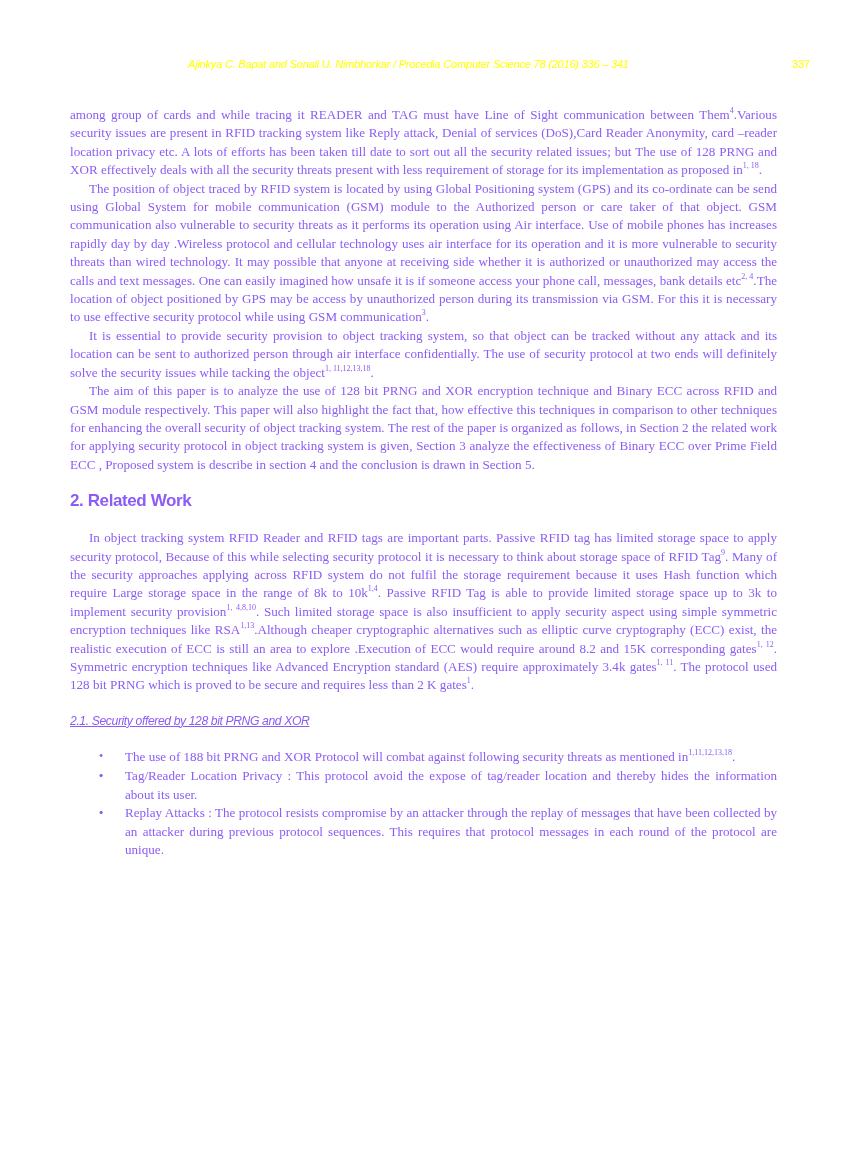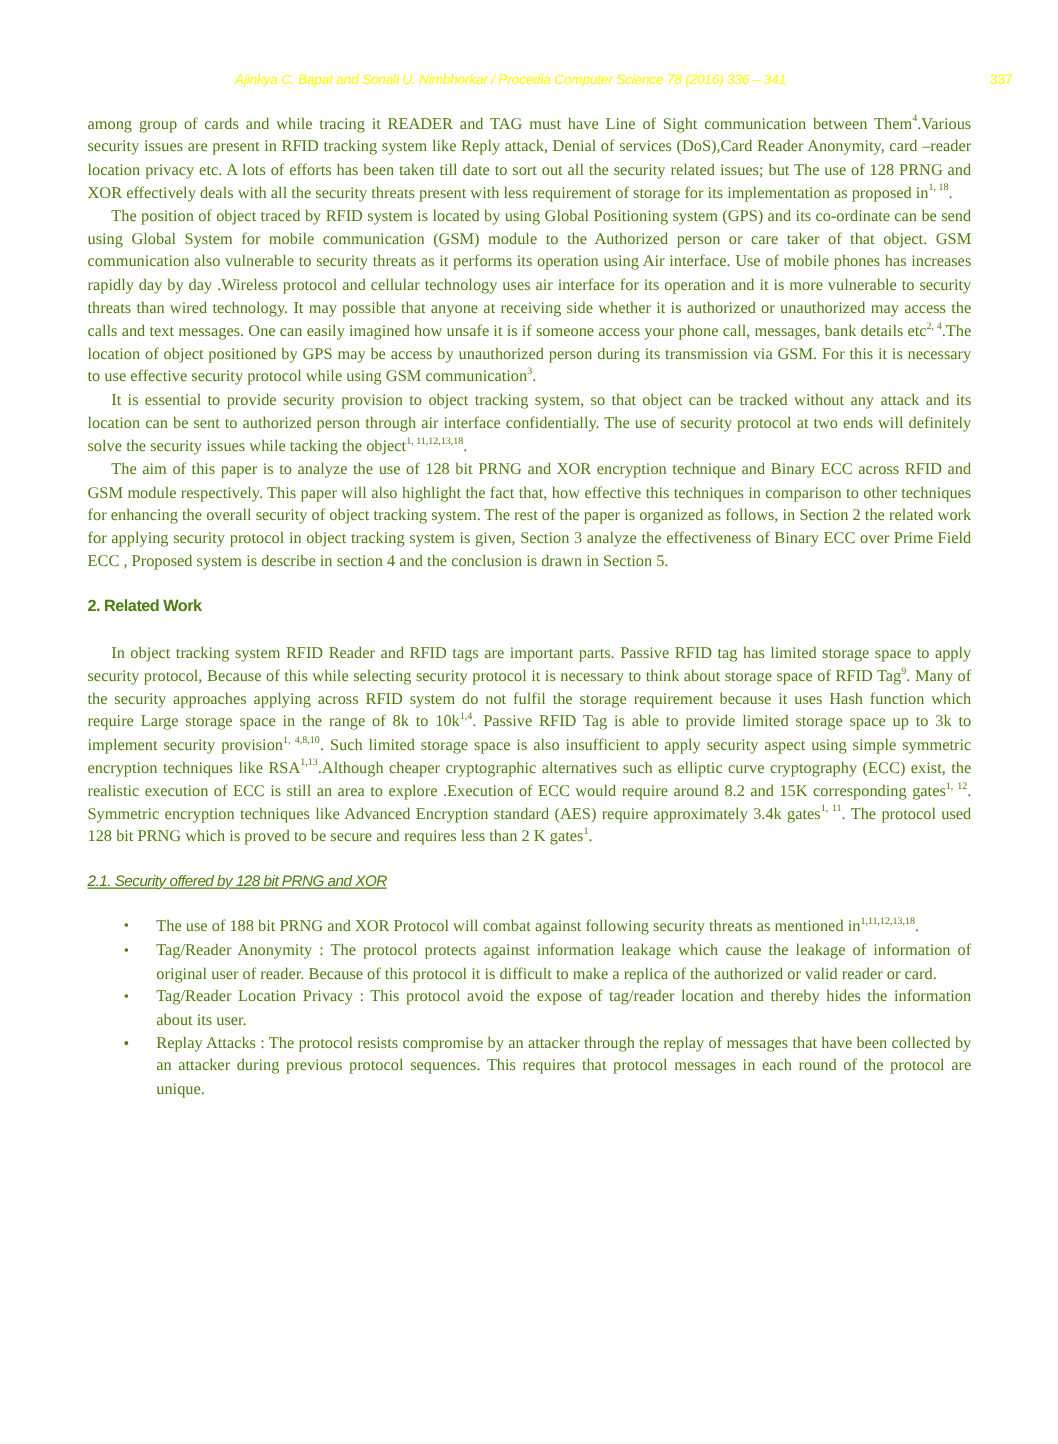--- a/index.html
+++ b/index.html
@@ -6,28 +6,28 @@
   body { width: 846px; height: 1155px; position: relative; overflow: hidden; }
   .page { position: absolute; left: 0; top: 0; width: 846px; height: 1155px; background: #fff; }
   .running-header {
     position: absolute; top: 58px; left: 0; width: 732px; height: 16px;
     font-family: "Liberation Sans", sans-serif; font-style: italic;
     font-size: 11px; color: #ffff00; letter-spacing: -0.2px;
   }
   .running-header .hdr-text { position: absolute; left: 188px; top: 0; }
   .running-header .hdr-page { position: absolute; left: 792px; top: 0; font-style: normal; }
   .content {
-    position: absolute; left: 70px; top: 90px; width: 707px;
-    font-family: "Liberation Serif", serif; font-size: 13.1px; line-height: 18.4px; color: #4d7c0f;
+    position: absolute; left: 70px; top: 106px; width: 707px;
+    font-family: "Liberation Serif", serif; font-size: 13.1px; line-height: 18.4px; color: #8b5cf6;
   }
   .para { margin: 0; text-align: justify; text-indent: 0; }
   .para.indent { text-indent: 19px; }
   sup { font-size: 8px; line-height: 0; vertical-align: 6px; }
   .h2 {
-    font-family: "Liberation Sans", sans-serif; font-weight: bold; font-size: 13px;
+    font-family: "Liberation Sans", sans-serif; font-weight: bold; font-size: 17px;
     margin: 19px 0 20px 0; letter-spacing: -0.4px; line-height: 16px;
   }
   .h3 {
     font-family: "Liberation Sans", sans-serif; font-style: italic; font-size: 12.2px;
     margin: 18px 0 20px 0; letter-spacing: -0.4px; line-height: 16px; text-decoration: underline;
   }
   ul.bullets { list-style: none; margin: 0; padding: 0; }
   ul.bullets li { position: relative; padding-left: 55px; text-align: justify; margin-bottom: 0px; }
   ul.bullets li .bullet { position: absolute; left: 29px; top: 0; font-size: 12px; }
   ul.bullets li.tight { line-height: 15.5px; margin-bottom: 3px; }
@@ -58,21 +58,20 @@
 
     <div class="h3">2.1. Security offered by 128 bit PRNG and XOR</div>
 
     <ul class="bullets">
       <li class="tight">
         <span class="bullet">•</span>
         <span>The use of 188 bit PRNG and XOR  Protocol will  combat against following security threats as mentioned in</span><sup>1,11,12,13,18</sup><span>.</span>
       </li>
       <li>
         <span class="bullet">•</span>
-        <span>Tag/Reader Anonymity : The protocol protects against information leakage which cause the leakage of information of original user of reader. Because of this protocol it is difficult to make a replica of the authorized or valid reader or card.</span>
       </li>
       <li>
         <span class="bullet">•</span>
         <span>Tag/Reader Location Privacy : This protocol avoid the expose of tag/reader location and thereby hides the information about its user.</span>
       </li>
       <li>
         <span class="bullet">•</span>
       </li>
       <li>
         <span class="bullet">•</span>

